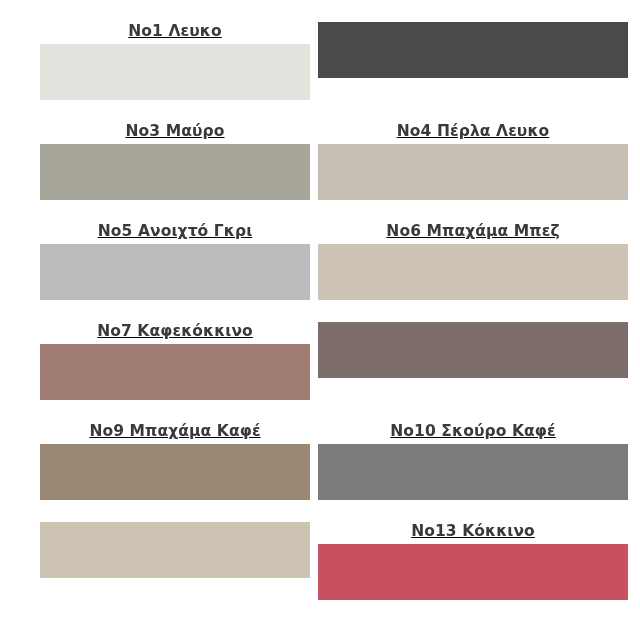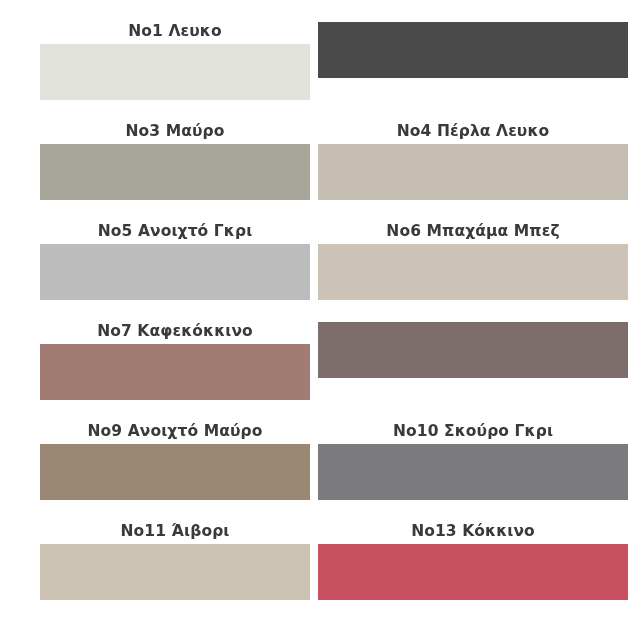--- a/index.html
+++ b/index.html
@@ -13,20 +13,21 @@
     overflow: hidden;
     font-family: "DejaVu Sans", "Liberation Sans", sans-serif;
   }
 
   .palette {
     position: relative;
     width: 640px;
     height: 640px;
     box-sizing: border-box;
     padding-top: 22px;
+    text-decoration: underline;
   }
 
   .swatch-grid {
     display: grid;
     grid-template-columns: 318px 322px;
     grid-template-rows: repeat(6, 100px);
     width: 640px;
   }
 
   .swatch-cell {
@@ -102,29 +103,28 @@
         <div class="swatch-chip" style="background: rgb(205, 194, 182);"></div>
       </div>
       <div class="swatch-cell col-left">
         <span class="swatch-label">No7 Καφεκόκκινο</span>
         <div class="swatch-chip" style="background: rgb(160, 124, 114);"></div>
       </div>
       <div class="swatch-cell col-right">
         <div class="swatch-chip" style="background: rgb(125, 110, 107);"></div>
       </div>
       <div class="swatch-cell col-left">
-        <span class="swatch-label">No9 Ανοιχτό Μαύρο</span>
+        <span class="swatch-label">No9 Μπαχάμα Καφέ</span>
         <div class="swatch-chip" style="background: rgb(155, 136, 116);"></div>
       </div>
       <div class="swatch-cell col-right">
-        <span class="swatch-label">No10 Σκούρο Γκρι</span>
+        <span class="swatch-label">No10 Σκούρο Καφέ</span>
         <div class="swatch-chip" style="background: rgb(123, 122, 124);"></div>
       </div>
       <div class="swatch-cell col-left">
-        <span class="swatch-label">No11 Άιβορι</span>
         <div class="swatch-chip" style="background: rgb(205, 195, 179);"></div>
       </div>
       <div class="swatch-cell col-right">
         <span class="swatch-label">No13 Κόκκινο</span>
         <div class="swatch-chip" style="background: rgb(201, 80, 95);"></div>
       </div>
     </div>
 </div>
 
 </body></html>

